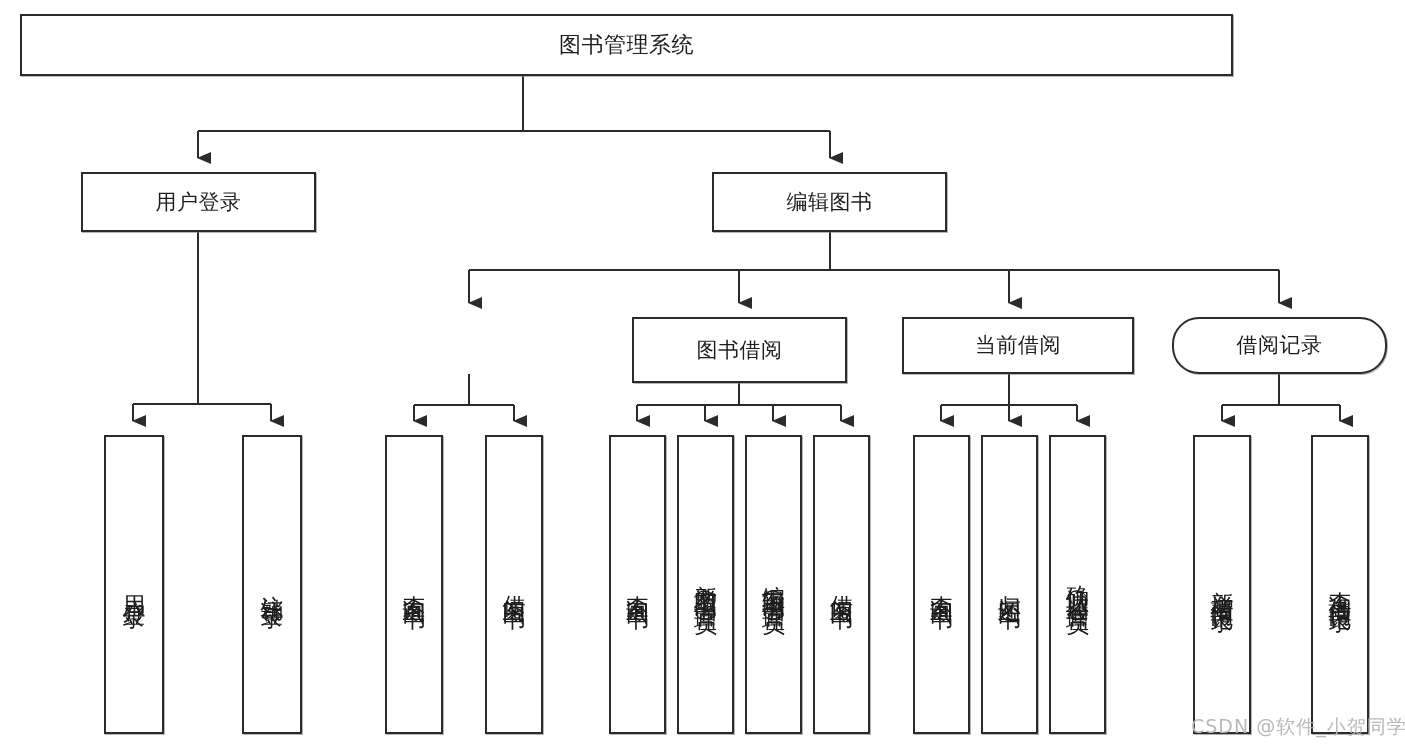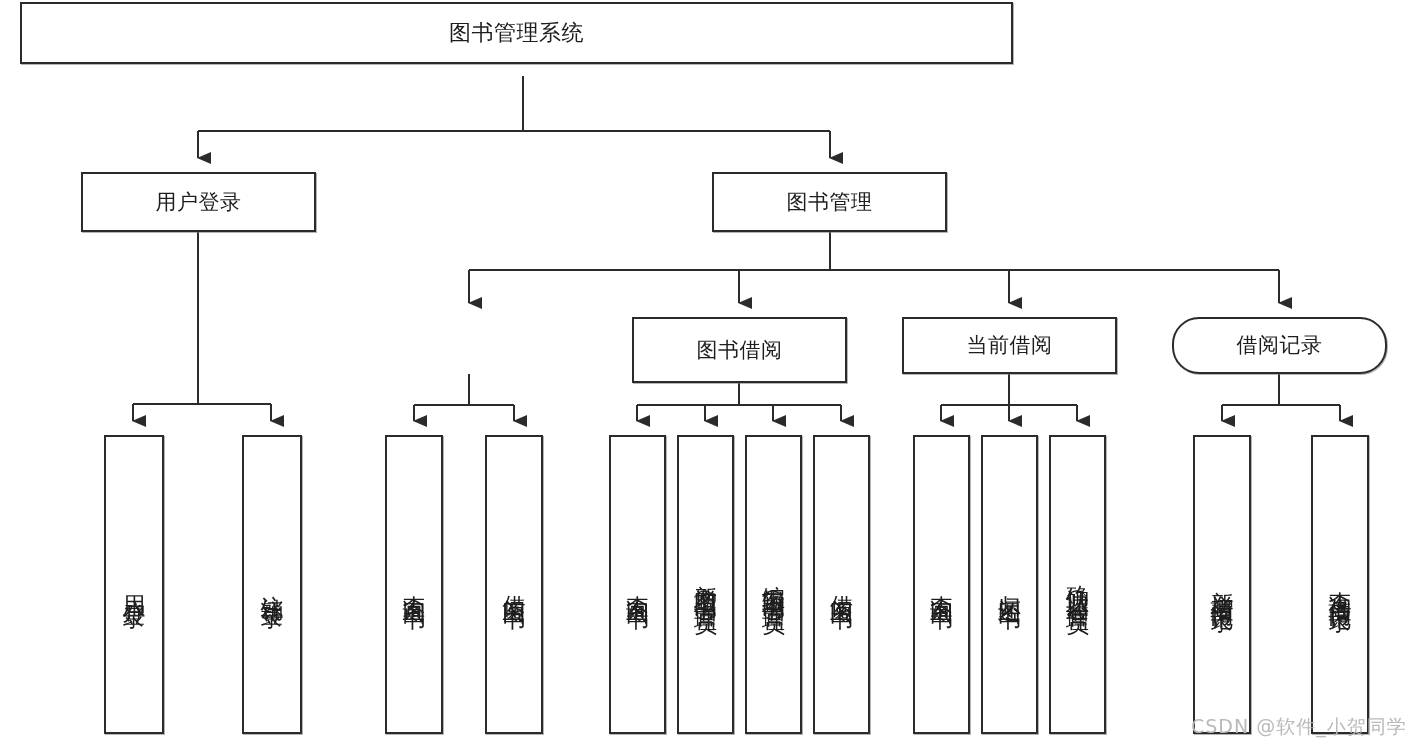--- a/index.html
+++ b/index.html
@@ -121,35 +121,35 @@
       <path d="M 1009 405 L 1009 421" marker-end="url(#arrow)"></path>
       <path d="M 1077 405 L 1077 421" marker-end="url(#arrow)"></path>
 
       <path d="M 1279 374 L 1279 405"></path>
       <path d="M 1222 405 L 1340 405"></path>
       <path d="M 1222 405 L 1222 421" marker-end="url(#arrow)"></path>
       <path d="M 1340 405 L 1340 421" marker-end="url(#arrow)"></path>
     </g>
   </svg>
 
-  <div class="node horiz root" style="left:20px; top:2px; width:993px; height:62px;">
+  <div class="node horiz root" style="left:20px; top:14px; width:1213px; height:62px;">
     <span class="label">图书管理系统</span>
   </div>
 
   <div class="node horiz" style="left:81px; top:172px; width:235px; height:60px;">
     <span class="label">用户登录</span>
   </div>
   <div class="node horiz" style="left:712px; top:172px; width:235px; height:60px;">
-    <span class="label">图书管理</span>
+    <span class="label">编辑图书</span>
   </div>
 
   <div class="node horiz" style="left:632px; top:317px; width:215px; height:66px;">
     <span class="label">图书借阅</span>
   </div>
-  <div class="node horiz" style="left:902px; top:317px; width:215px; height:57px;">
+  <div class="node horiz" style="left:902px; top:317px; width:232px; height:57px;">
     <span class="label">当前借阅</span>
   </div>
   <div class="node horiz" style="left:1172px; top:317px; width:215px; height:57px;border-radius:27px;">
     <span class="label">借阅记录</span>
   </div>
 
   <div class="node vert" style="left:104px; top:435px; width:60px; height:299px;">
     <span class="label">用户登录</span>
   </div>
   <div class="node vert" style="left:242px; top:435px; width:60px; height:299px;">

